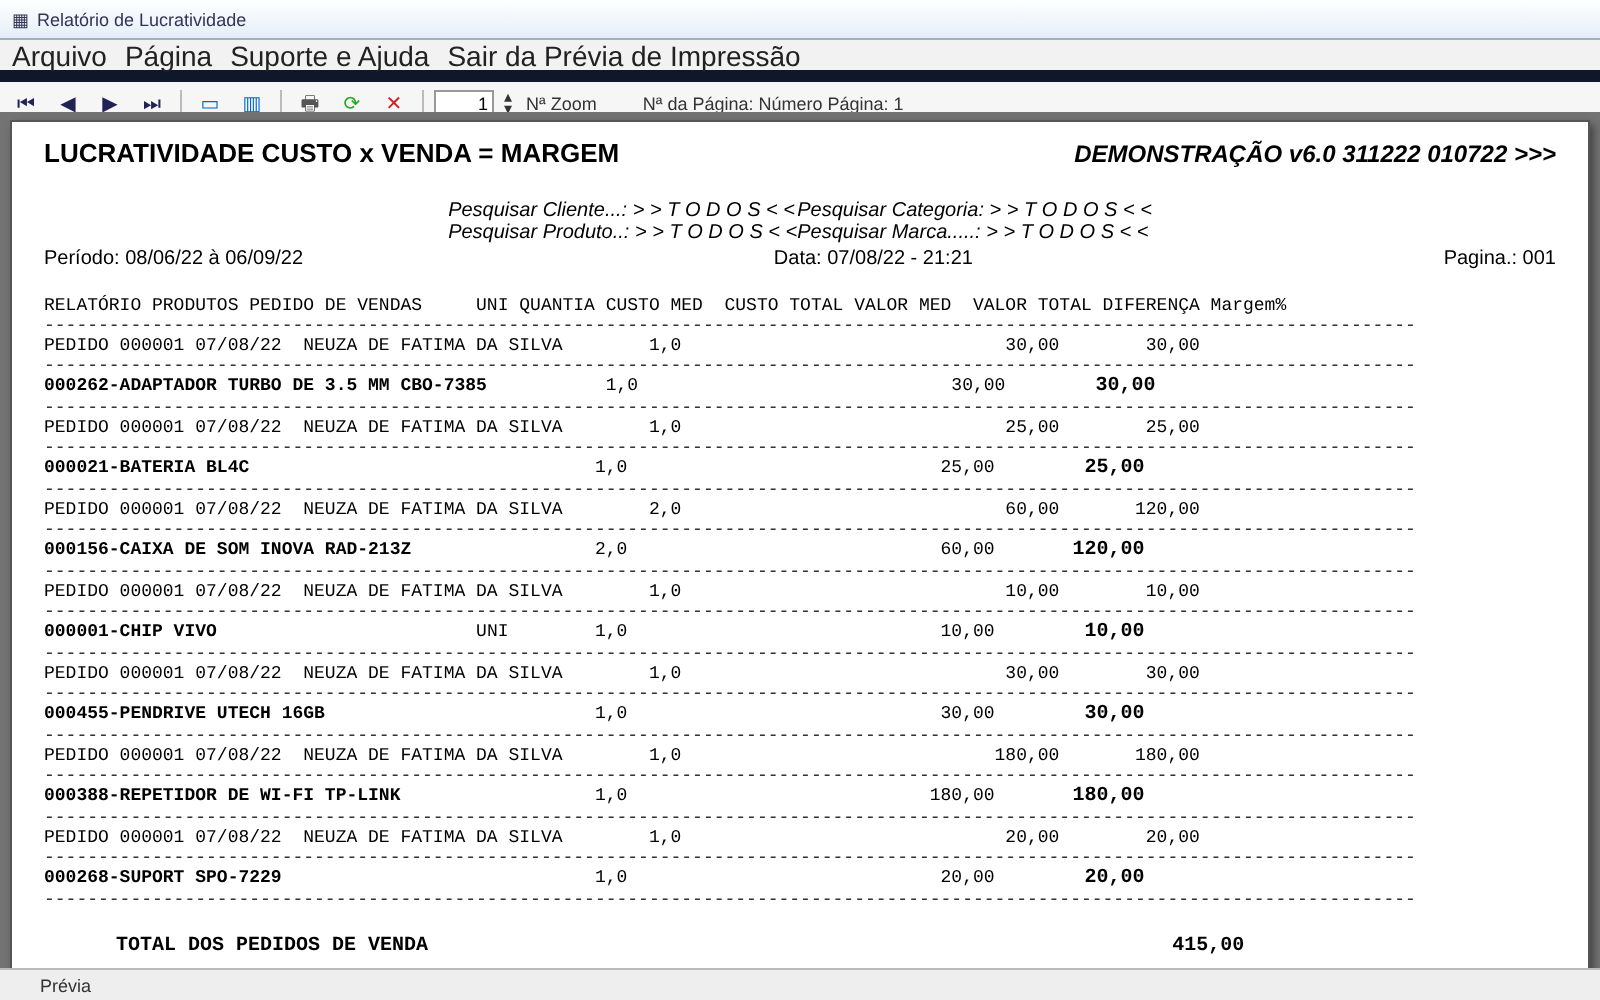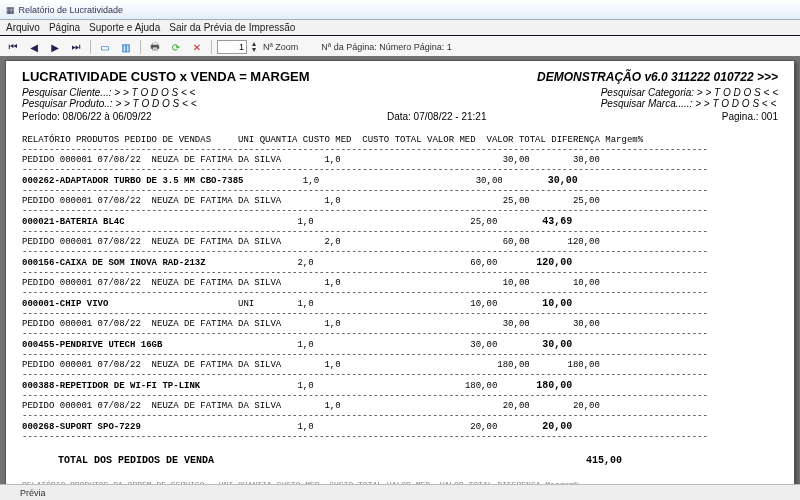--- a/index.html
+++ b/index.html
@@ -1,28 +1,28 @@
 <!DOCTYPE html>
 <html><head>
 <meta charset="utf-8">
 <style>
 html,body{margin:0;padding:0;font-family:Tahoma,Arial,sans-serif;background:#d4d0c8;width:800px;height:500px;overflow:hidden}
 .titlebar{background:linear-gradient(#fff,#e4eef8);border-bottom:1px solid #a0b0c0;height:17px;font-size:9px;color:#335;padding:1px 6px;display:flex;align-items:center}
-.menubar{background:#f2f2f2;height:15px;font-size:10px;color:#222;padding:0 6px;display:flex;gap:9px;align-items:center;border-bottom:1px solid #0f172a}
+.menubar{background:#f2f2f2;height:15px;font-size:14px;color:#222;padding:0 6px;display:flex;gap:9px;align-items:center;border-bottom:6px solid #0f172a}
 .menubar span{cursor:default}
 .toolbar{background:#f6f6f6;height:22px;border-bottom:1px solid #bbb;display:flex;align-items:center;gap:3px;padding:0 4px;font-size:9px;color:#333}
 .tbtn{width:16px;height:16px;display:flex;align-items:center;justify-content:center;border:1px solid transparent;border-radius:2px;font-size:10px;color:#225}
 .sep{width:1px;height:14px;background:#bbb;margin:0 2px}
 .zoomfield{width:24px;height:12px;border:1px solid #999;background:#fff;font-size:9px;text-align:right;padding:0 2px;margin-right:2px}
 .page-area{position:absolute;top:56px;left:0;right:0;bottom:15px;background:#737373;overflow:auto}
 .sheet{background:#fff;width:756px;margin:4px auto 8px;border:1px solid #555;box-shadow:2px 2px 4px rgba(0,0,0,.4);padding:8px 16px 6px;position:relative}
 .hdr{display:flex;justify-content:space-between;align-items:baseline}
 .hdr-left{font:bold 13px Arial;color:#000}
 .hdr-right{font:bold italic 12px Arial;color:#000}
-.filters{margin-top:3px;font:italic 10px Arial;color:#000;display:flex;justify-content:space-between}
+.filters{margin-top:16px;font:italic 10px Arial;color:#000;display:flex;justify-content:center}
 .period{margin-top:2px;font:10px Arial;display:flex;justify-content:space-between}
 .colhdr{margin-top:13px;font:9px 'Courier New',monospace;white-space:pre}
 .dash{font:9px 'Courier New',monospace;color:#222;overflow:hidden;white-space:nowrap;letter-spacing:0}
 .row{font:9px 'Courier New',monospace;white-space:pre;color:#000}
 .row b{font-weight:bold}
 .row .vb{font-weight:bold;font-size:10px}
 .total{font:bold 10px 'Courier New',monospace;margin-top:2px;white-space:pre}
 .statusbar{position:absolute;bottom:0;left:0;right:0;height:15px;background:#eee;border-top:1px solid #bbb;font-size:9px;padding:0 20px;display:flex;align-items:center;color:#333}
 .faded{color:#888;font:8px 'Courier New',monospace;white-space:pre;margin-top:3px}
 </style>
@@ -83,21 +83,21 @@
     </div>
     <div class="colhdr">RELATÓRIO PRODUTOS PEDIDO DE VENDAS     UNI QUANTIA CUSTO MED  CUSTO TOTAL VALOR MED  VALOR TOTAL DIFERENÇA Margem%</div>
     <div class="dash">-------------------------------------------------------------------------------------------------------------------------------</div>
     <div id="rows">
         <div class="row">PEDIDO 000001 07/08/22  NEUZA DE FATIMA DA SILVA        1,0                              30,00        30,00</div>
         <div class="dash">-------------------------------------------------------------------------------------------------------------------------------</div>
         <div class="row"><b>000262-ADAPTADOR TURBO DE 3.5 MM CBO-7385</b>           1,0                             30,00     <span class="vb">   30,00</span></div>
         <div class="dash">-------------------------------------------------------------------------------------------------------------------------------</div>
         <div class="row">PEDIDO 000001 07/08/22  NEUZA DE FATIMA DA SILVA        1,0                              25,00        25,00</div>
         <div class="dash">-------------------------------------------------------------------------------------------------------------------------------</div>
-        <div class="row"><b>000021-BATERIA BL4C                     </b>           1,0                             25,00     <span class="vb">   43,69</span></div>
+        <div class="row"><b>000021-BATERIA BL4C                     </b>           1,0                             25,00     <span class="vb">   25,00</span></div>
         <div class="dash">-------------------------------------------------------------------------------------------------------------------------------</div>
         <div class="row">PEDIDO 000001 07/08/22  NEUZA DE FATIMA DA SILVA        2,0                              60,00       120,00</div>
         <div class="dash">-------------------------------------------------------------------------------------------------------------------------------</div>
         <div class="row"><b>000156-CAIXA DE SOM INOVA RAD-213Z      </b>           2,0                             60,00     <span class="vb">  120,00</span></div>
         <div class="dash">-------------------------------------------------------------------------------------------------------------------------------</div>
         <div class="row">PEDIDO 000001 07/08/22  NEUZA DE FATIMA DA SILVA        1,0                              10,00        10,00</div>
         <div class="dash">-------------------------------------------------------------------------------------------------------------------------------</div>
         <div class="row"><b>000001-CHIP VIVO                        </b>UNI        1,0                             10,00     <span class="vb">   10,00</span></div>
         <div class="dash">-------------------------------------------------------------------------------------------------------------------------------</div>
         <div class="row">PEDIDO 000001 07/08/22  NEUZA DE FATIMA DA SILVA        1,0                              30,00        30,00</div>

